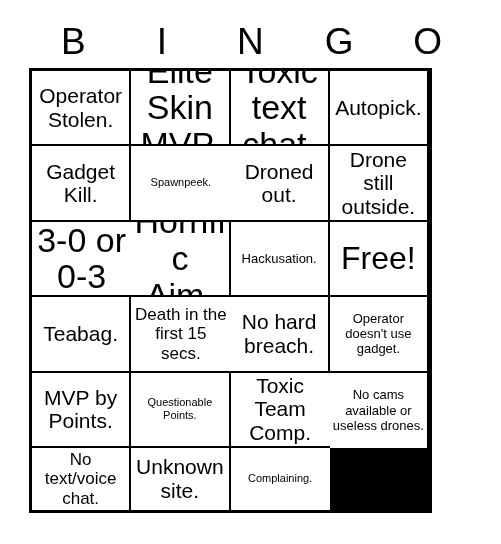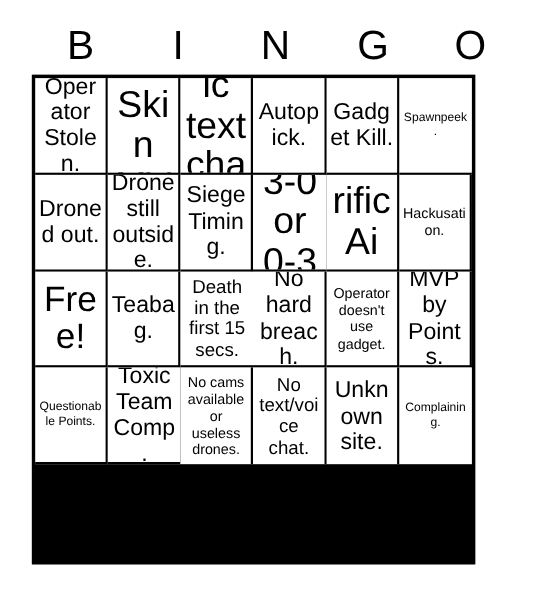--- a/index.html
+++ b/index.html
@@ -50,21 +50,21 @@
   
   .grid {
     position: absolute;
     left: 29px;
     top: 68px;
     width: 403px;
     height: 445px;
     box-sizing: border-box;
     border: 3px solid #000000;
     display: grid;
-    grid-template-columns: repeat(6, 1fr);
+    grid-template-columns: repeat(4, 1fr);
     grid-template-rows: repeat(5, 1fr);
     background: #000000;
     gap: 0;
   }
 
   .cell {
     box-sizing: border-box;
     background: #ffffff;
     border-right: 2px solid #000000;
     border-bottom: 2px solid #000000;
@@ -127,23 +127,20 @@
       </div>
       <div class="cell col-last">
         <span class="cell-text fs-xxs">Spawnpeek.</span>
       </div>
       <div class="cell">
         <span class="cell-text fs-md">Droned out.</span>
       </div>
       <div class="cell">
         <span class="cell-text fs-md">Drone still outside.</span>
       </div>
-      <div class="cell">
-        <span class="cell-text fs-md">Siege Timing.</span>
-      </div>
       <div class="cell col-last">
         <span class="cell-text fs-lg">3-0 or 0-3</span>
       </div>
       <div class="cell">
         <span class="cell-text fs-lg">Horrific Aim.</span>
       </div>
       <div class="cell">
         <span class="cell-text fs-xs">Hackusation.</span>
       </div>
       <div class="cell">

